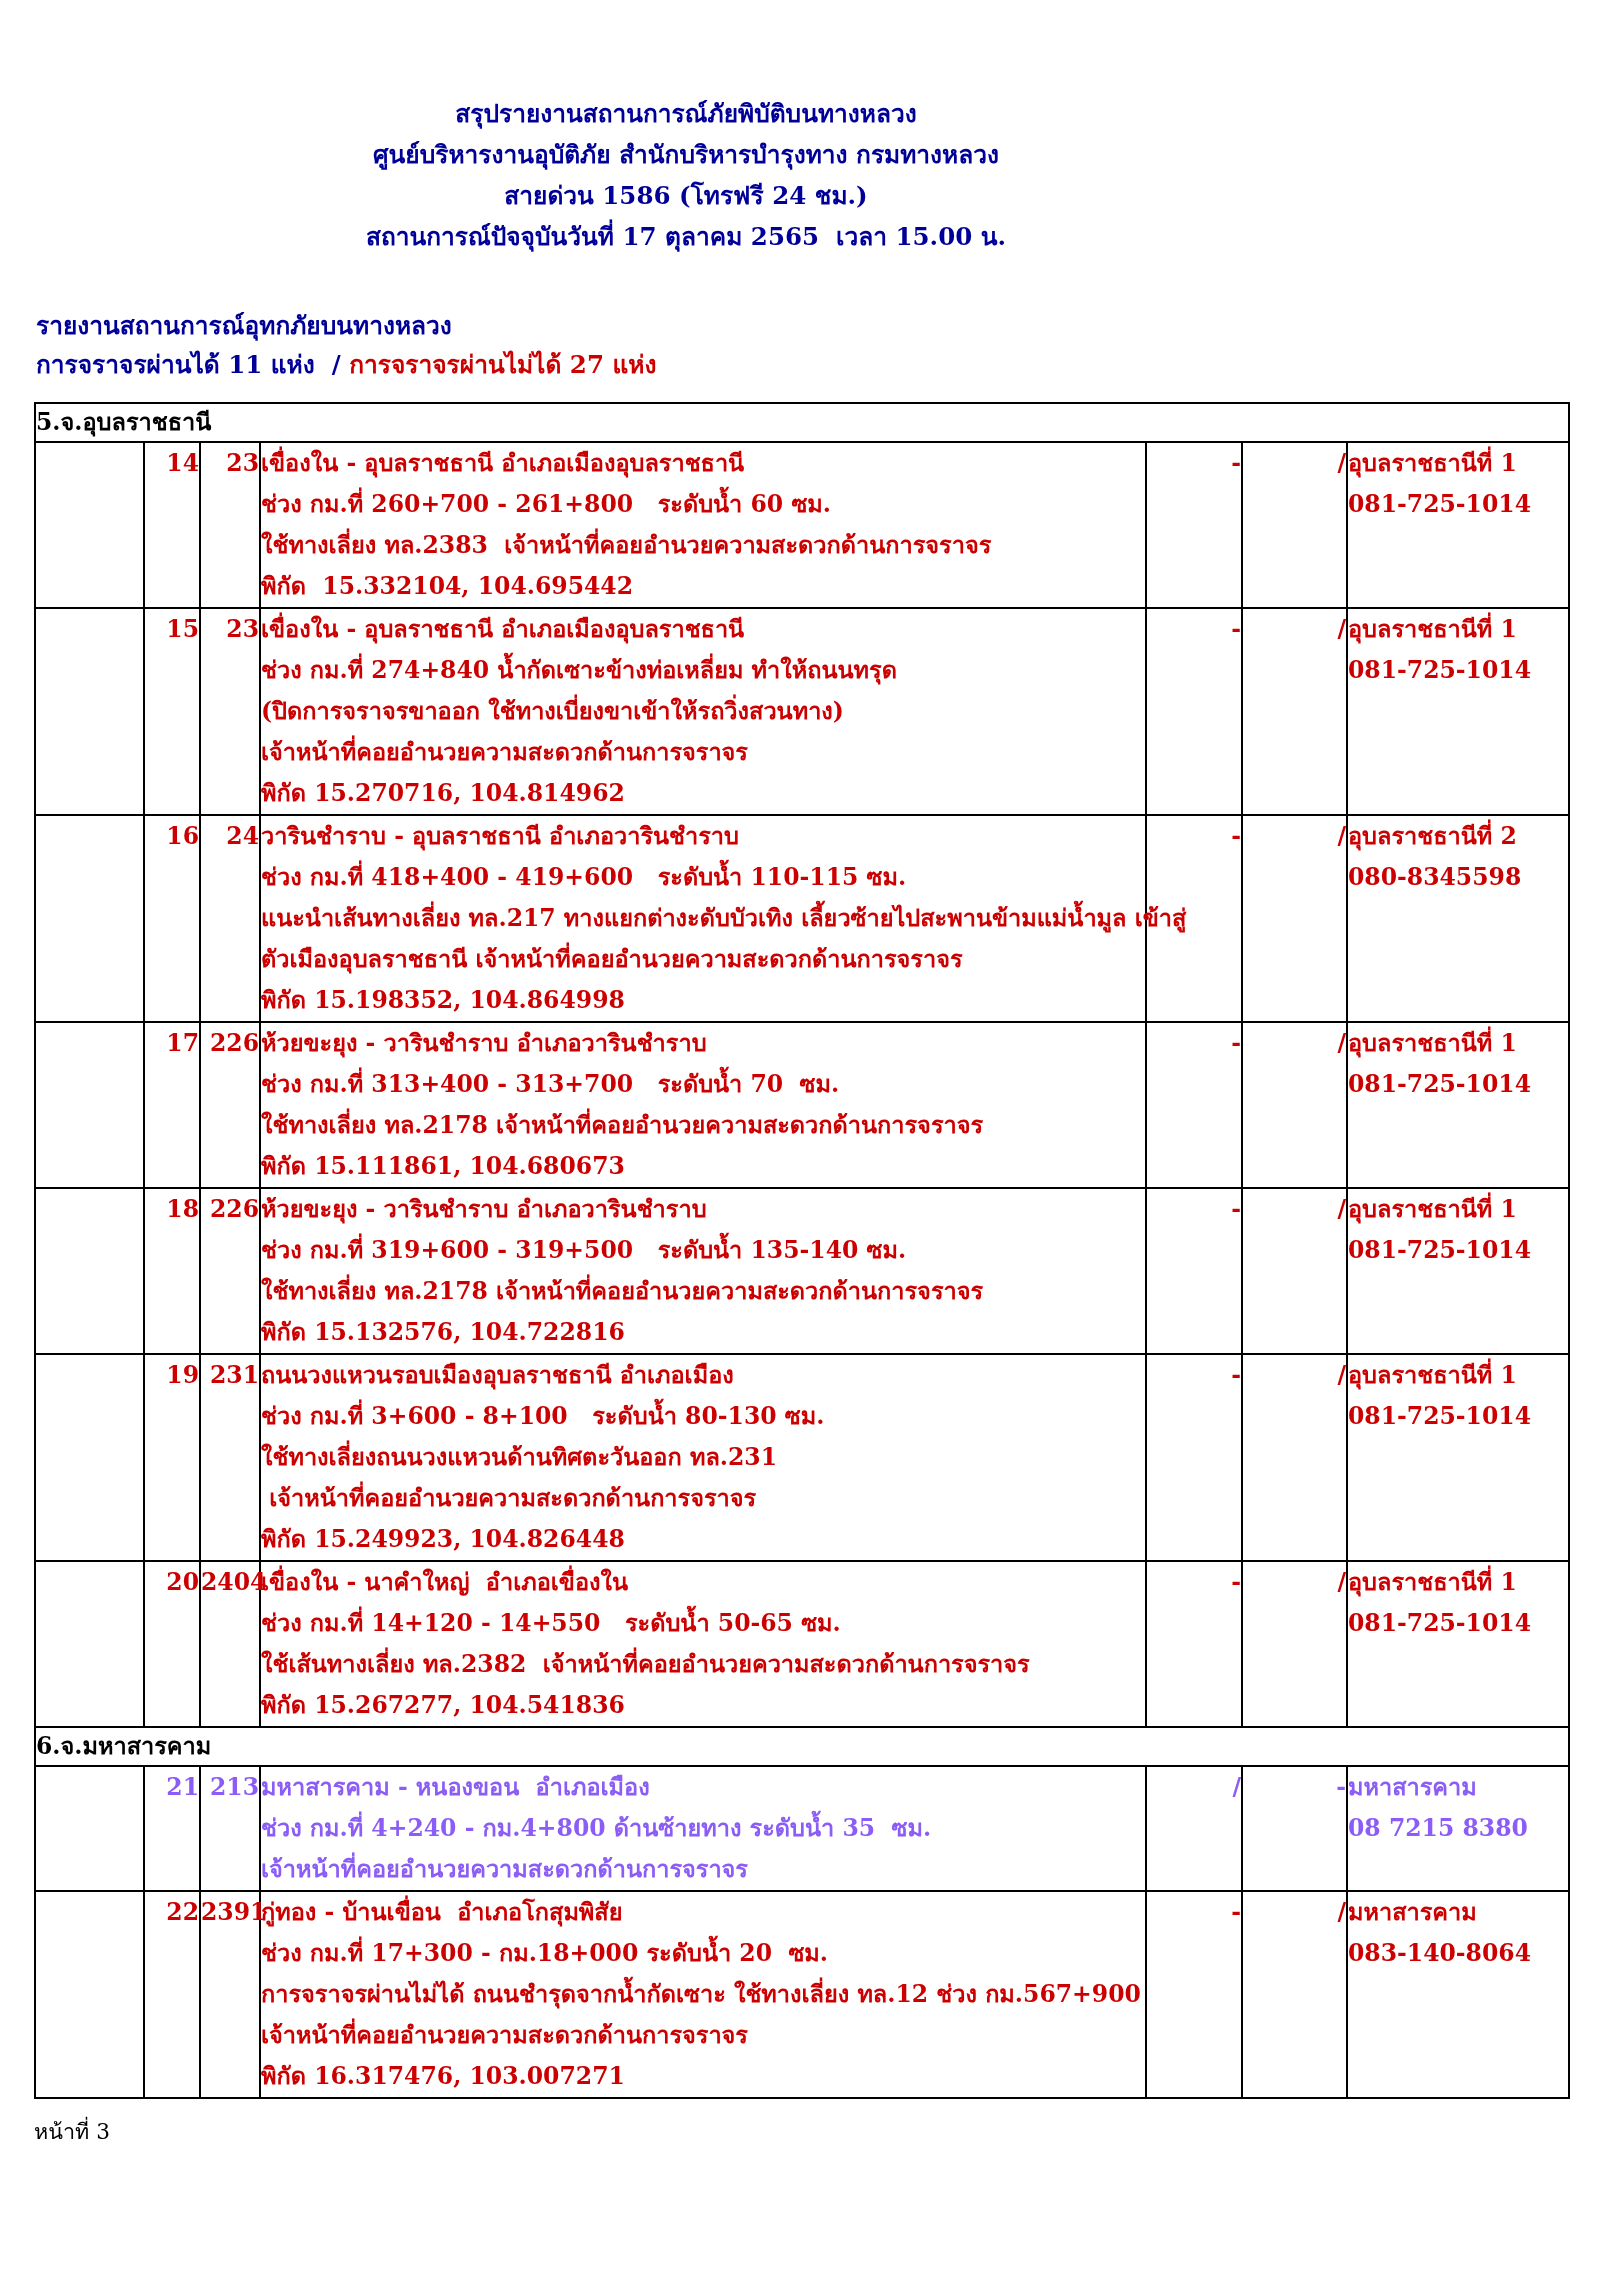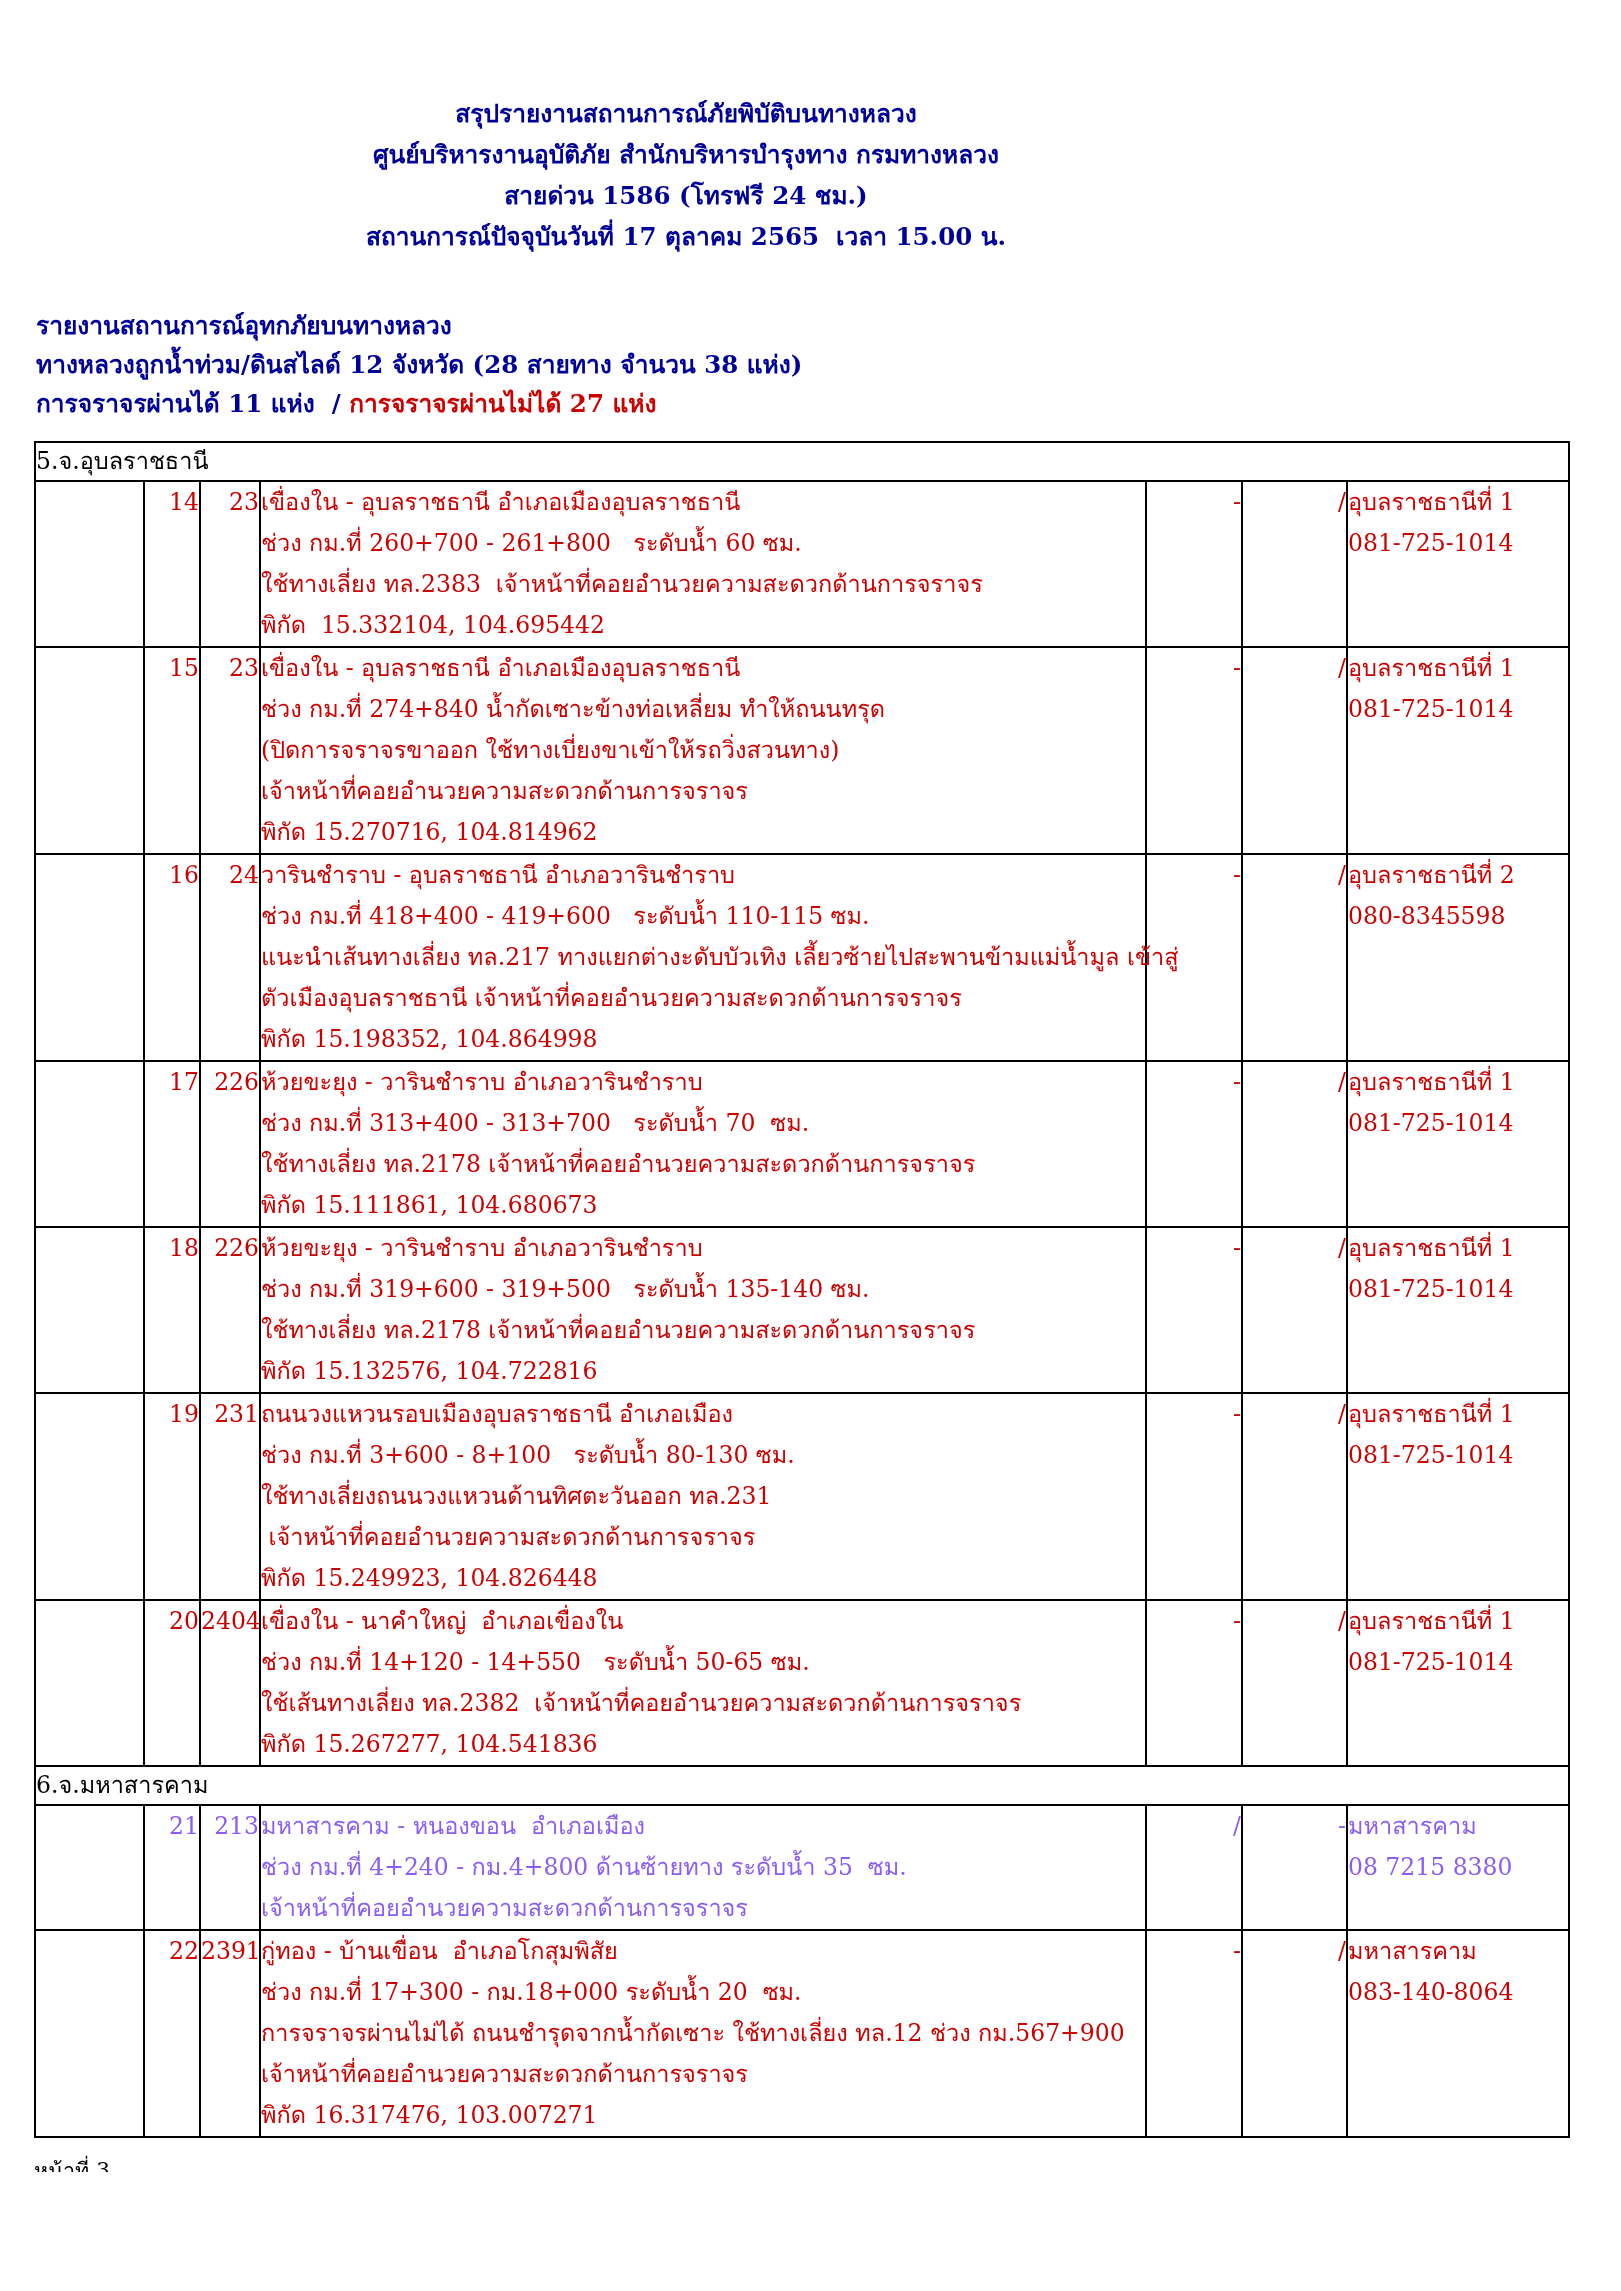--- a/index.html
+++ b/index.html
@@ -29,20 +29,21 @@
     color:#000099;
   }
   .intro div,.intro span{white-space:pre;}
   .intro .red{color:#CC0000;}
   table.report{
     margin:17.6px 0 0 34px;
     border-collapse:collapse;
     table-layout:fixed;
     width:1534px;
     font-size:23.5px;
+    font-weight:bold;
   }
   table.report td{
     border:2.9px solid #000;
     vertical-align:top;
     padding:0;
   }
   td.section-td{
     font-size:23.5px;
     line-height:37px;
     padding:2.9px 5.9px 2.9px 3.9px;
@@ -78,21 +79,20 @@
 
   <div class="doc-header">
     <div>สรุปรายงานสถานการณ์ภัยพิบัติบนทางหลวง</div>
     <div>ศูนย์บริหารงานอุบัติภัย สำนักบริหารบำรุงทาง กรมทางหลวง</div>
     <div>สายด่วน 1586 (โทรฟรี 24 ชม.)</div>
     <div>สถานการณ์ปัจจุบันวันที่ 17 ตุลาคม 2565  เวลา 15.00 น.</div>
   </div>
 
   <div class="intro">
     <div>รายงานสถานการณ์อุทกภัยบนทางหลวง</div>
-    <div>ทางหลวงถูกน้ำท่วม/ดินสไลด์ 12 จังหวัด (28 สายทาง จำนวน 38 แห่ง)</div>
     <div><span>การจราจรผ่านได้ 11 แห่ง  / </span><span class="red">การจราจรผ่านไม่ได้ 27 แห่ง</span></div>
   </div>
 
   <table class="report">
     <colgroup>
       <col style="width:109px">
         <col style="width:56px">
         <col style="width:60px">
       <col style="width:886px">
         <col style="width:96px">

